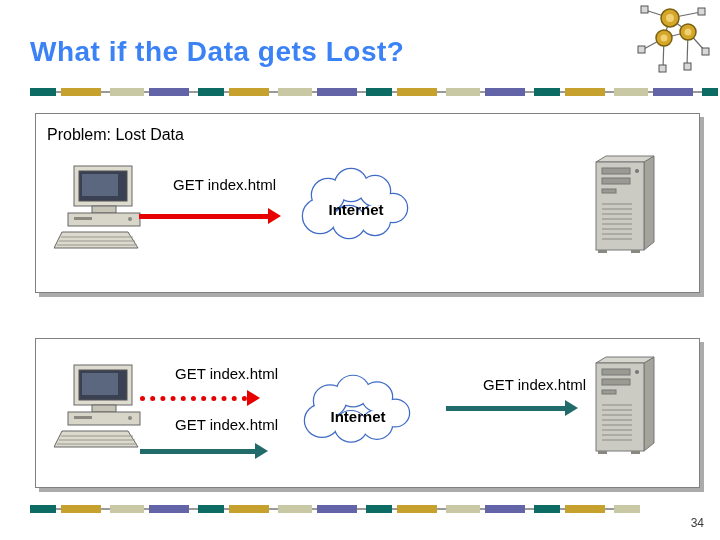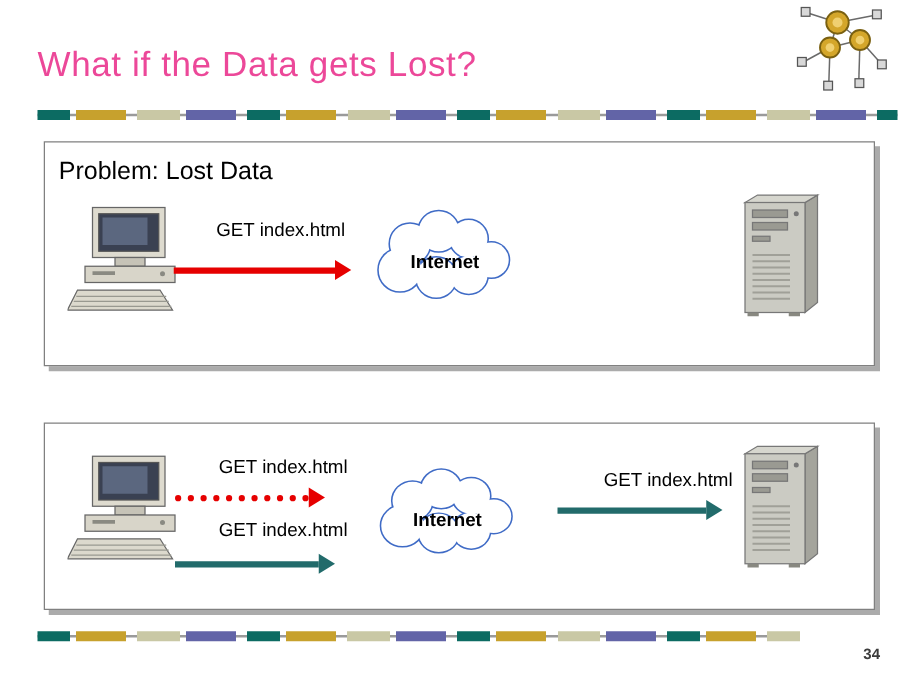--- a/index.html
+++ b/index.html
@@ -1,21 +1,21 @@
 <!DOCTYPE html>
 <html><head>
 <meta charset="utf-8">
 <style>
   * { margin: 0; padding: 0; box-sizing: border-box; }
   html, body { background: #ffffff; }
   body { font-family: "Liberation Sans", sans-serif; }
 
   .slide { position: relative; width: 720px; height: 540px; background: #ffffff; overflow: hidden; }
 
-  .title { position: absolute; left: 30px; top: 36px; font-size: 28px; font-weight: 400; color: #ec4899; letter-spacing: 0.5px; }
+  .title { position: absolute; left: 30px; top: 36px; font-size: 28px; font-weight: 700; color: #3b82f6; letter-spacing: 0.5px; }
 
   .logo { position: absolute; right: 8px; top: 2px; width: 76px; height: 76px; }
 
   .divider {
     position: absolute; height: 8px;
     background:
       repeating-linear-gradient(90deg,
         #0c6b62 0 26px, transparent 26px 31px,
         #c7a12d 31px 71px, transparent 71px 80px,
         #c9c8a5 80px 114px, transparent 114px 119px,
@@ -25,42 +25,42 @@
     background-position: 0 0, 0 3px;
     background-repeat: repeat-x, no-repeat;
   }
   .divider.top { left: 30px; right: 2px; top: 88px; }
   .divider.bottom { left: 30px; width: 610px; top: 505px; }
 
   .panel { position: absolute; left: 35px; width: 665px; background: #ffffff; border: 1px solid #808080; box-shadow: 4px 4px 0 #ababab; }
   .panel.problem { top: 113px; height: 180px; }
   .panel.solution { top: 338px; height: 150px; }
 
-  .panel-label { position: absolute; left: 11px; top: 12px; font-size: 20px; color: #000000; }
+  .panel-label { position: absolute; left: 11px; top: 12px; font-size: 16px; color: #000000; }
   .sol-label { position: absolute; left: 42px; top: 312px; font-size: 16px; color: #000000; }
 
   .get-label { position: absolute; font-size: 15px; color: #000000; white-space: nowrap; margin-left: 37px; }
 
   .arrow { position: absolute; display: flex; align-items: center; height: 16px; }
   .arrow .line { flex: 1; height: 5px; background: #e60000; }
   .arrow .line.dotted { height: 0; background: none; border-top: 5px dotted #e60000; }
   .arrow .head { width: 0; height: 0; border-top: 8px solid transparent; border-bottom: 8px solid transparent; border-left: 13px solid #e60000; }
   .arrow.teal .line { background: #226b6b; }
   .arrow.teal .head { border-left-color: #226b6b; }
 
   .cloud { position: absolute; }
   .cloud .cloud-label {
     position: absolute; left: 0; top: 0; width: 100%; height: 100%;
     display: flex; align-items: center; justify-content: center;
     font-weight: bold; font-size: 15px; color: #000000; padding-top: 2px;
   }
 
   .icon-wrap { position: absolute; }
 
-  .page-number { position: absolute; right: 16px; top: 516px; font-size: 12px; color: #3c3c3c; font-weight: bold; }
+  .page-number { position: absolute; right: 16px; top: 516px; font-size: 12px; color: #3c3c3c; }
 </style>
 </head>
 <body>
 
 <div class="slide">
 
   <h1 class="title">What if the Data gets Lost?</h1>
 
   <div class="logo">
     <svg width="76" height="76" viewBox="0 0 76 76">

